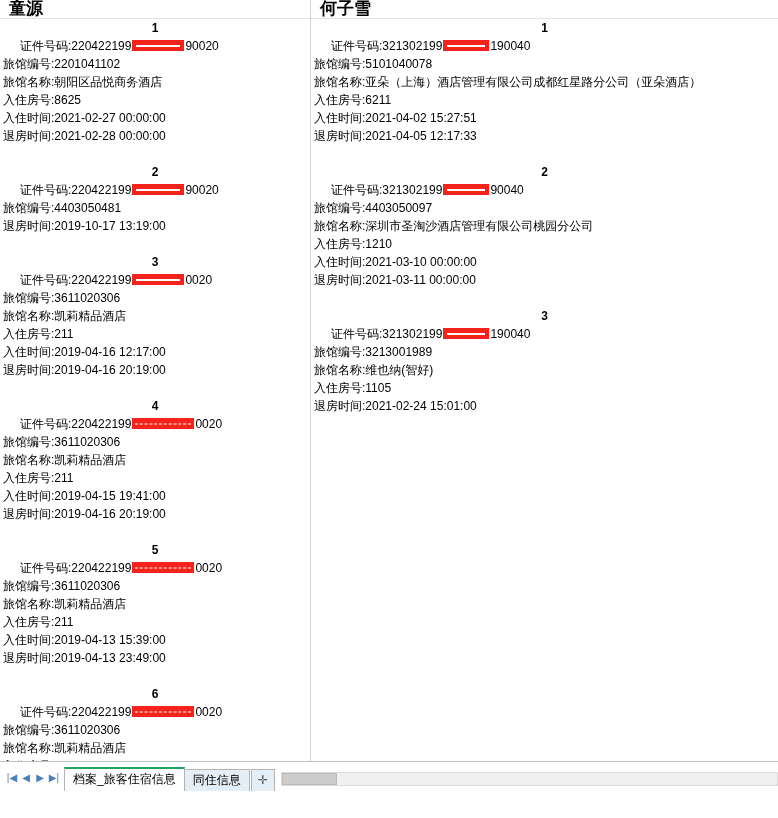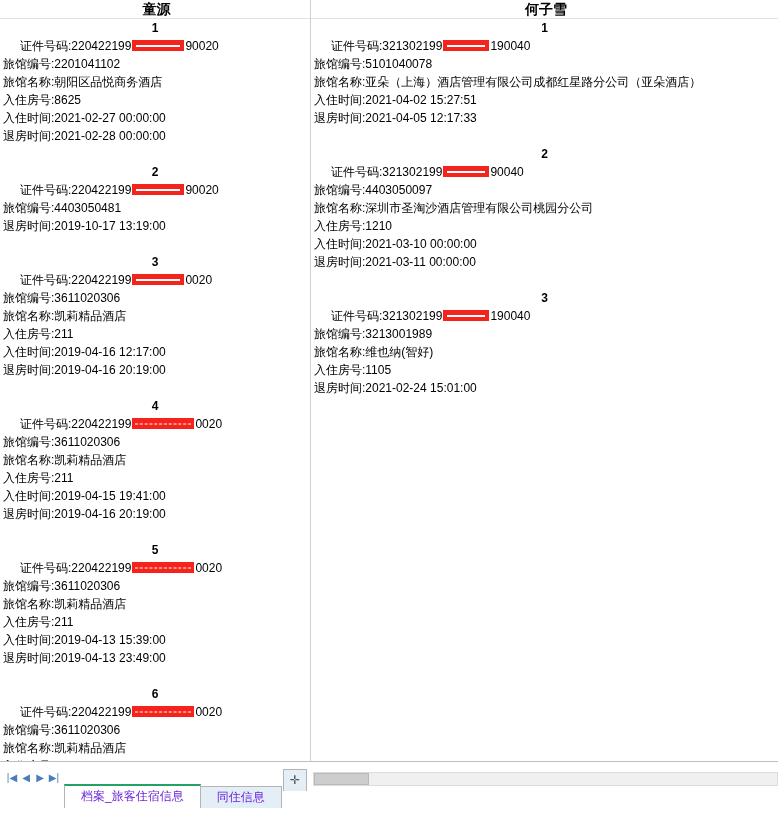--- a/index.html
+++ b/index.html
@@ -35,26 +35,25 @@
     width: 311px;
     border-right: 1px solid #d0d0d0;
   }
   .col-right {
     width: 467px;
   }
   .col-header {
     height: 18px;
     line-height: 18px;
     font-weight: bold;
-    font-size: 14px;
-    padding-left: 3px;
+    font-size: 17px;
+    padding-left: 9px;
     border-bottom: 1px solid #e2e2e2;
     white-space: nowrap;
     overflow: hidden;
-    text-align: center;
   }
   .group {
     position: relative;
   }
   .row {
     height: 18px;
     line-height: 18px;
     font-size: 12px;
     padding-left: 3px;
     white-space: nowrap;
@@ -128,28 +127,28 @@
     height: 12px;
     display: inline-block;
     line-height: 12px;
     text-align: center;
     font-size: 10px;
     color: #4a7ebb;
   }
   .tab {
     height: 21px;
     line-height: 21px;
-    padding: 0 16px;
+    padding: 0 8px;
     border: 1px solid #b4b4b4;
     border-bottom: none;
     margin-right: -1px;
     background: #e4eef7;
-    color: #6d28d9;
-    position: relative;
-    top: 18px;
+    color: #000000;
+    position: relative;
+    top: 1px;
     white-space: nowrap;
   }
   .tab.active {
     background: #ffffff;
     font-weight: normal;
     border-top: 2px solid #21a366;
     padding-top: 0;
     height: 22px;
     line-height: 21px;
     z-index: 2;
@@ -251,20 +250,21 @@
         </div>
     </div>
     <div class="col col-right">
       <div class="col-header">何子雪</div>
       <div id="right-groups">
           <div class="group">
             <div class="row row-index">1</div>
             <div class="row"><span class="idline">证件号码:321302199<span class="redact solid" style="width: 46px;"></span>190040</span></div>
             <div class="row">旅馆编号:5101040078</div>
             <div class="row">旅馆名称:亚朵（上海）酒店管理有限公司成都红星路分公司（亚朵酒店）</div>
+            <div class="row">入住房号:6211</div>
             <div class="row">入住时间:2021-04-02 15:27:51</div>
             <div class="row">退房时间:2021-04-05 12:17:33</div>
             <div class="row row-blank"></div>
           </div>
           <div class="group">
             <div class="row row-index">2</div>
             <div class="row"><span class="idline">证件号码:321302199<span class="redact solid" style="width: 46px;"></span>90040</span></div>
             <div class="row">旅馆编号:4403050097</div>
             <div class="row">旅馆名称:深圳市圣淘沙酒店管理有限公司桃园分公司</div>
             <div class="row">入住房号:1210</div>

